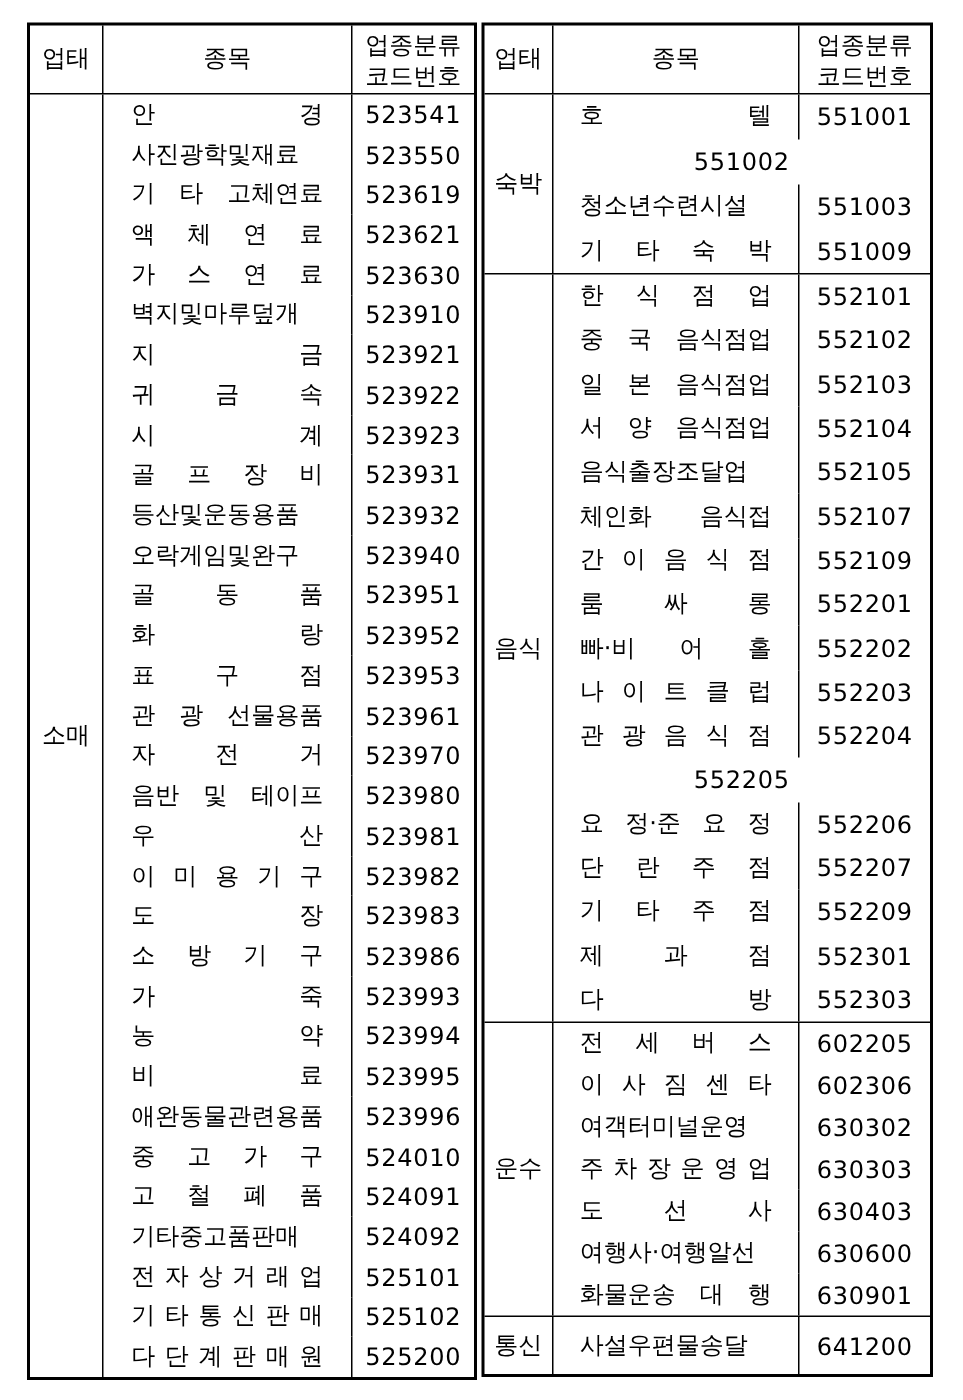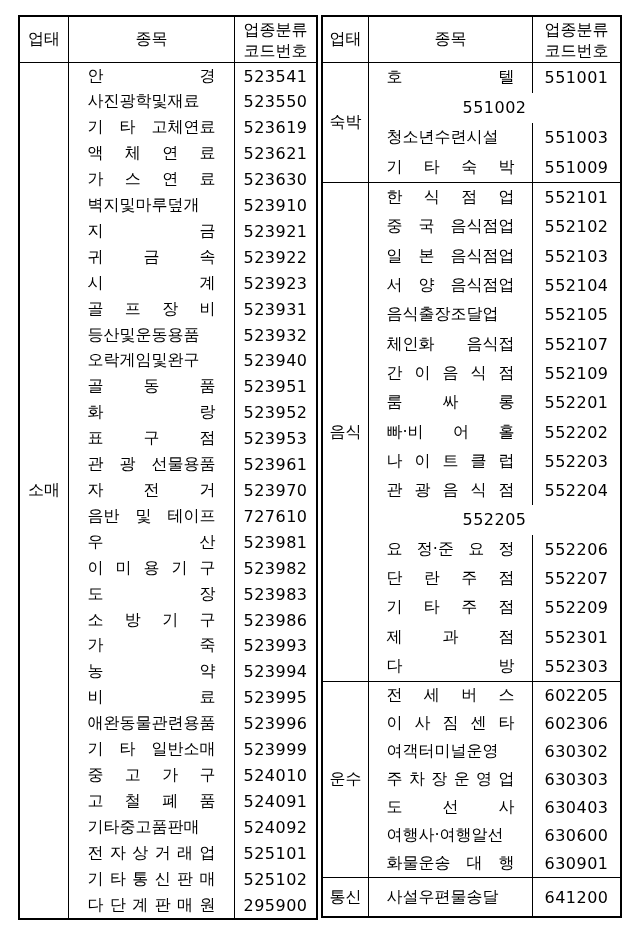--- a/index.html
+++ b/index.html
@@ -31,21 +31,21 @@
   .sect:last-child { border-bottom:none; }
   .sect-grow { flex:1 1 auto; }
   .sect-h120 { flex:0 0 120px; }
   .sect-h499 { flex:0 0 499px; }
   .sect-h196 { flex:0 0 196px; }
 
   .cat-cell {
     flex:0 0 var(--catw); box-sizing:border-box; border-right:1.6px solid var(--line);
     display:flex; align-items:center; justify-content:center;font-family:Liberation Mono, monospace;
   }
-  .rows { flex:1 1 auto; display:flex; flex-direction:column; min-height:0;justify-content:center; }
+  .rows { flex:1 1 auto; display:flex; flex-direction:column; min-height:0; }
   .item-row { flex:1 1 0; display:flex; min-height:0; }
   .name-cell {
     flex:0 0 var(--namew); box-sizing:border-box; border-right:1.6px solid var(--line);
     display:flex; align-items:center; justify-content:center;
   }
   .jm { width:128px; text-align:justify; text-align-last:justify; text-justify:inter-word; white-space:normal; }
   .code-cell { flex:1 1 auto; display:flex; align-items:center; justify-content:center; letter-spacing:0.5px; }
 </style>
 </head>
 <body>
@@ -164,21 +164,21 @@
             <div class="item-row">
               <div class="name-cell">
                 <div class="jm">자 전 거</div>
               </div>
               <div class="code-cell">523970</div>
             </div>
             <div class="item-row">
               <div class="name-cell">
                 <div class="jm">음반 및 테이프</div>
               </div>
-              <div class="code-cell">727610</div>
+              <div class="code-cell">523980</div>
             </div>
             <div class="item-row">
               <div class="name-cell">
                 <div class="jm">우 산</div>
               </div>
               <div class="code-cell">523981</div>
             </div>
             <div class="item-row">
               <div class="name-cell">
                 <div class="jm">이 미 용 기 구</div>
@@ -216,26 +216,20 @@
               <div class="code-cell">523995</div>
             </div>
             <div class="item-row">
               <div class="name-cell">
                 <div class="jm">애완동물관련용품</div>
               </div>
               <div class="code-cell">523996</div>
             </div>
             <div class="item-row">
               <div class="name-cell">
-                <div class="jm">기 타 일반소매</div>
-              </div>
-              <div class="code-cell">523999</div>
-            </div>
-            <div class="item-row">
-              <div class="name-cell">
                 <div class="jm">중 고 가 구</div>
               </div>
               <div class="code-cell">524010</div>
             </div>
             <div class="item-row">
               <div class="name-cell">
                 <div class="jm">고 철 폐 품</div>
               </div>
               <div class="code-cell">524091</div>
             </div>
@@ -254,21 +248,21 @@
             <div class="item-row">
               <div class="name-cell">
                 <div class="jm">기 타 통 신 판 매</div>
               </div>
               <div class="code-cell">525102</div>
             </div>
             <div class="item-row">
               <div class="name-cell">
                 <div class="jm">다 단 계 판 매 원</div>
               </div>
-              <div class="code-cell">295900</div>
+              <div class="code-cell">525200</div>
             </div>
           </div>
       </div>
     </div>
   </section>
 
   <section class="doc-table" id="right-table">
     <div class="thead">
       <div class="th th-cat">업태</div>
       <div class="th th-name">종목</div>

